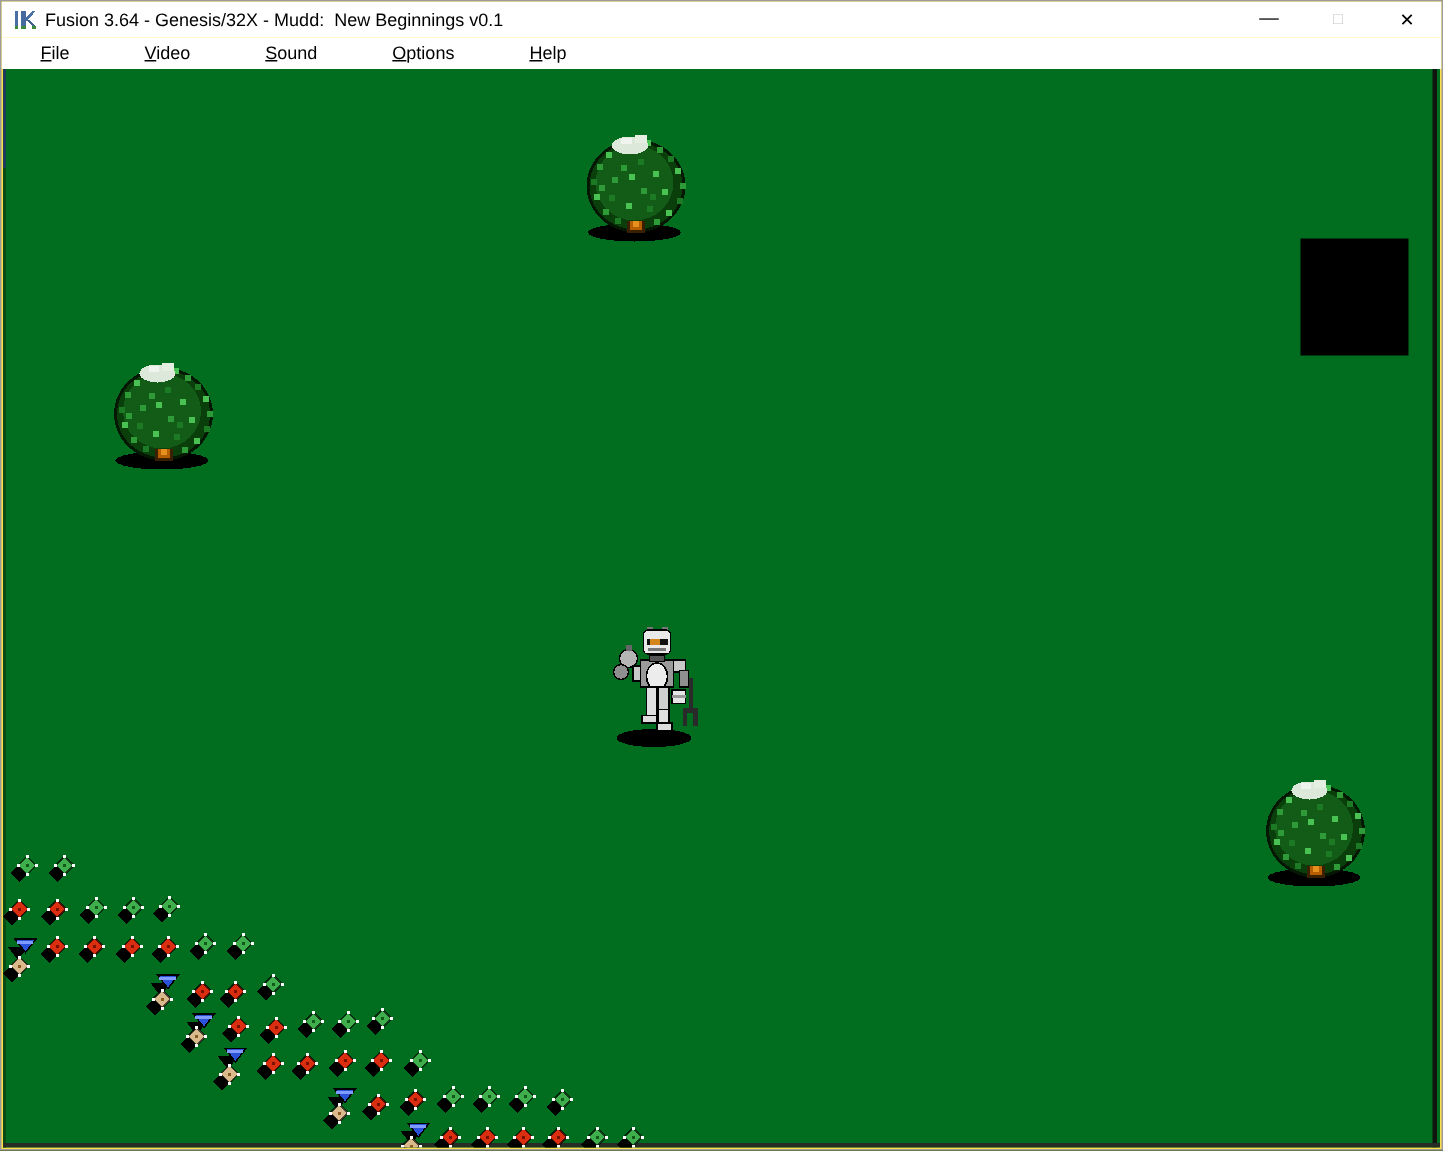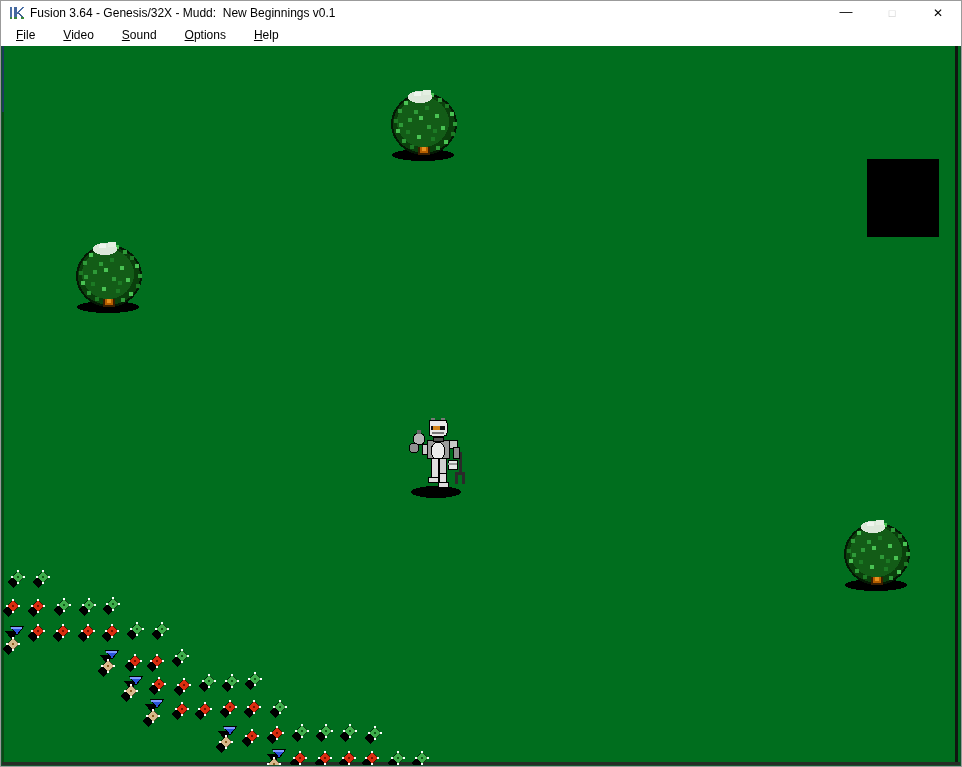--- a/index.html
+++ b/index.html
@@ -1,19 +1,19 @@
 <!DOCTYPE html>
 <html><head>
 <meta charset="utf-8">
 <style>
   html,body{margin:0;padding:0;background:#3a3a3a;}
   *{box-sizing:border-box;}
   .window{
     position:relative;width:962px;height:767px;
-    border:1px solid #9b9b9b;background:#14532d;overflow:hidden;
+    border:1px solid #9b9b9b;background:#fde047;overflow:hidden;
     font-family:"Liberation Sans", sans-serif;
   }
   
   .title-bar{
     position:relative;height:24px;background:#ffffff;
     display:flex;align-items:center;
   }
   .app-icon{width:16px;height:16px;margin:0 5px 0 8px;flex:0 0 auto;}
   .title-text{
     font-size:12px;color:#000;white-space:pre;line-height:24px;
@@ -24,21 +24,21 @@
     font-size:12px;color:#000;cursor:default;
   }
   .ctl.minimize{font-size:13px;padding-bottom:4px;}
   .ctl.maximize{color:#c8c8c8;font-size:11px;}
   .ctl.close{font-size:12px;}
   
   .menu-bar{
     height:21px;background:#ffffff;display:flex;align-items:center;
     padding-left:1px;font-size:12px;color:#000;
   }
-  .menu-item{padding:2px 14px;line-height:17px;}
+  .menu-item{padding:2px 25px;line-height:17px;}
   .menu-item u{text-decoration:underline;}
   
   .game-area{
     position:absolute;left:1px;right:1px;top:45px;bottom:1px;
     overflow:hidden;
   }
   .entity{position:absolute;}
   .entity svg{display:block;}
   .black-square{position:absolute;background:#000;}
   .artifact{position:absolute;}

